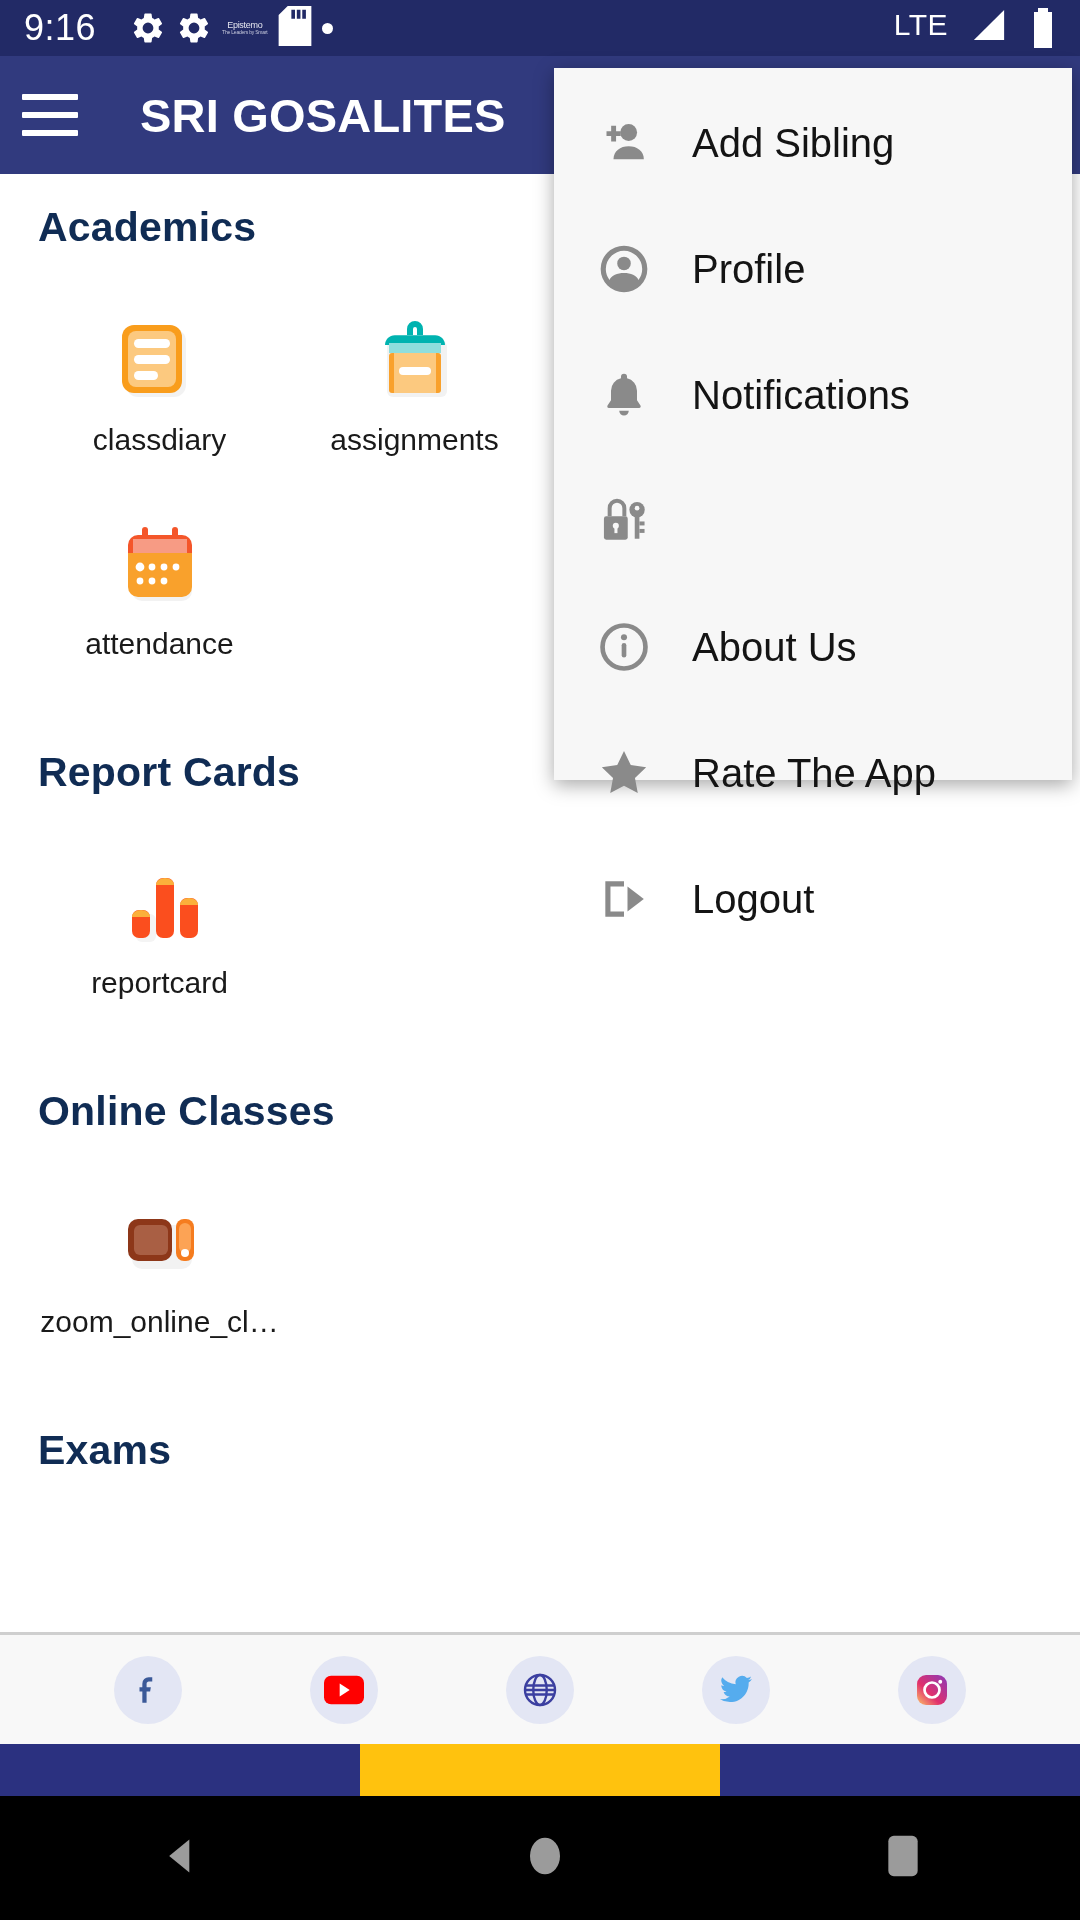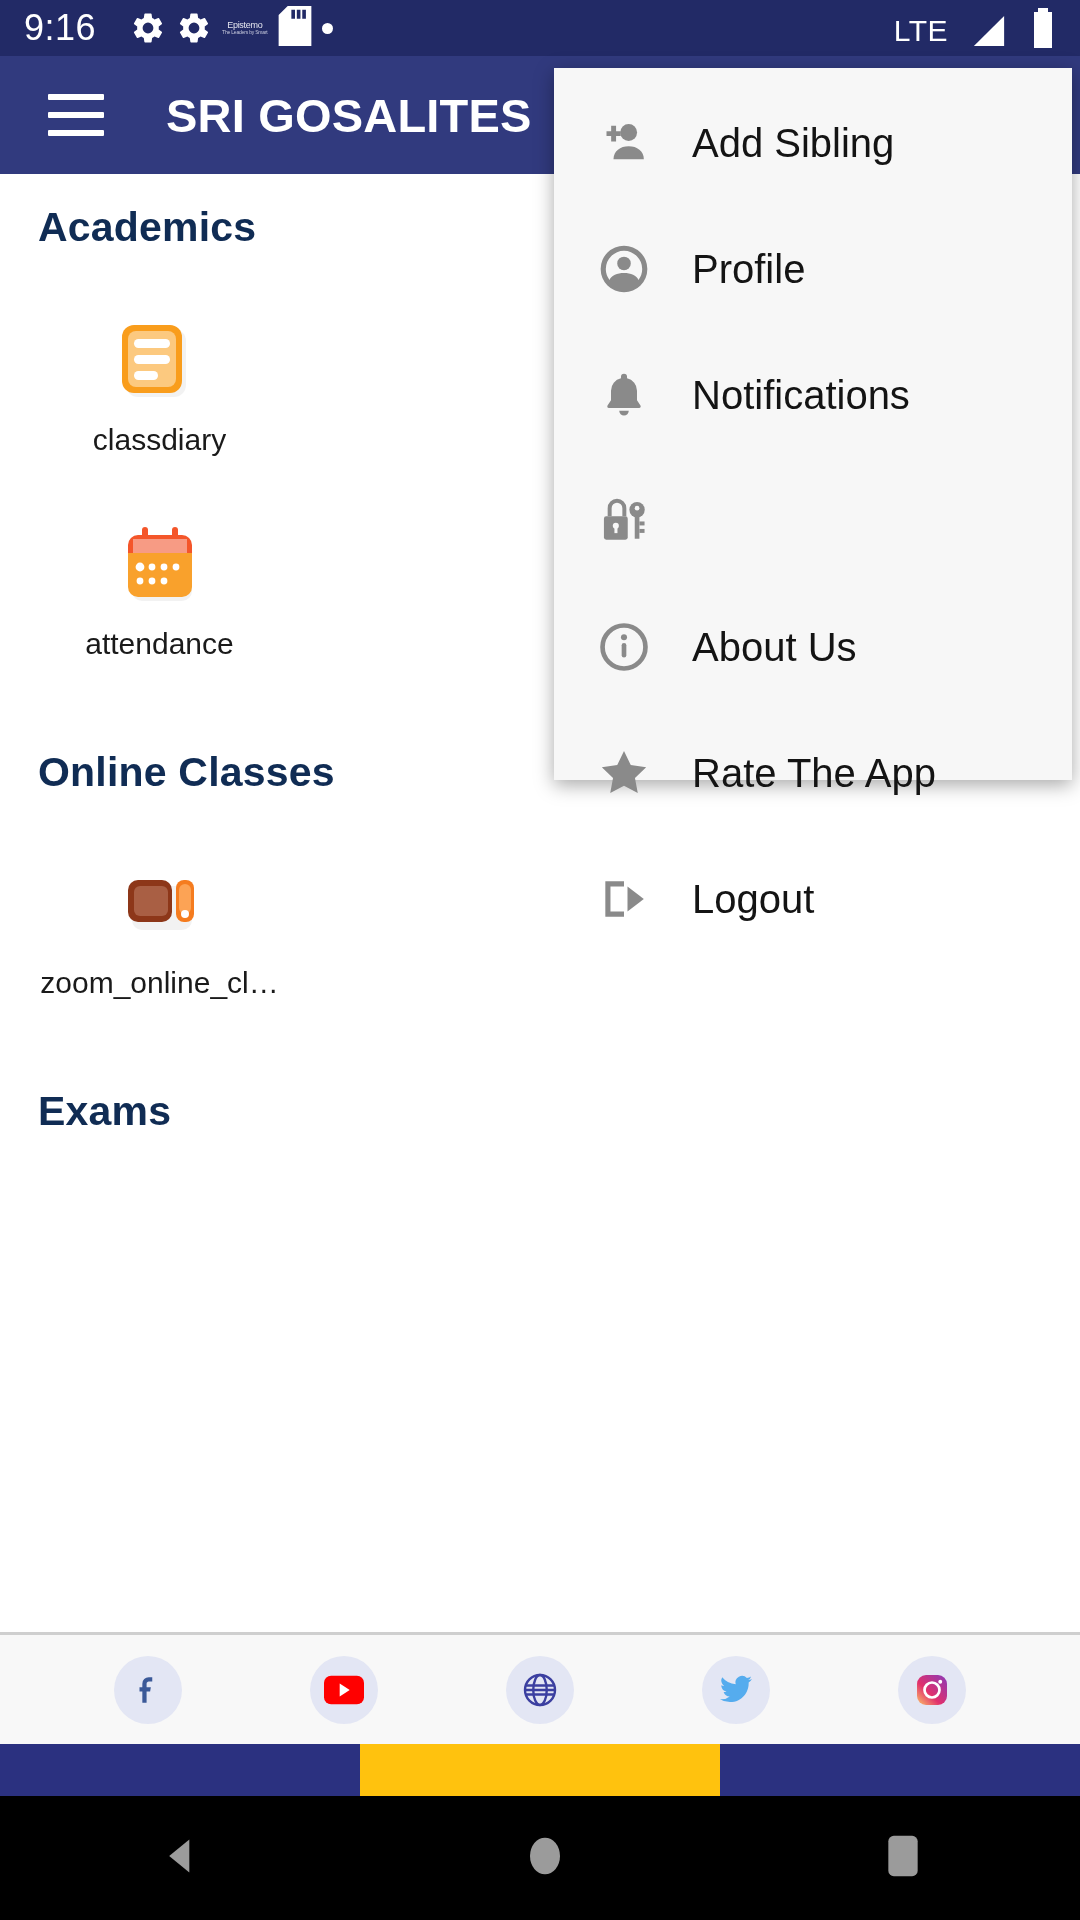--- a/index.html
+++ b/index.html
@@ -12,34 +12,34 @@
   #screen { position: relative; width: 1080px; height: 1920px; background: #fff; }
 
   
   .statusbar {
     position: absolute; top: 0; left: 0; width: 1080px; height: 56px;
     background: #222a66; color: #fff;
     display: flex; align-items: center; padding: 0 24px;
   }
   .clock { font-size: 36px; letter-spacing: 0.5px; font-weight: 400; }
   .sb-icons { display: flex; align-items: center; gap: 10px; margin-left: 34px; }
-  .sb-right { margin-left: auto; display: flex; align-items: flex-end; gap: 22px; }
+  .sb-right { margin-left: auto; display: flex; align-items: flex-start; gap: 22px; }
   .lte { font-size: 30px; letter-spacing: 0.5px; }
   .gear svg, .sb-right svg { display: block; }
   .epistemo { text-align: center; line-height: 1; }
   .epistemo .dot { width: 10px; height: 10px; border-radius: 50%; background: #fff; margin: 0 auto 2px; }
   .epistemo .t1 { font-size: 9px; color: #e4e5ef; letter-spacing: -0.3px; }
   .epistemo .t2 { font-size: 5px; color: #c7c9dd; letter-spacing: -0.2px; }
   .smalldot { width: 11px; height: 11px; background: #fff; border-radius: 50%; }
 
   
   .appbar {
     position: absolute; top: 56px; left: 0; width: 1080px; height: 118px;
     background: #313a7e;
-    display: flex; align-items: center; padding-left: 48px;
+    display: flex; align-items: center; padding-left: 22px;
   }
   .hamburger { width: 56px; display: flex; flex-direction: column; gap: 12px; cursor: pointer; }
   .hamburger span { display: block; height: 6px; background: #fff; border-radius: 1px; }
   .apptitle {
     color: #fff; font-size: 47px; font-weight: 700; margin-left: 62px;
     white-space: nowrap; letter-spacing: 0.2px;
   }
 
   
   .content { position: absolute; top: 174px; left: 0; width: 1080px; height: 1458px; background: #fff; overflow: hidden; }
@@ -156,20 +156,34 @@
               <rect x="5" y="8" width="30" height="34" rx="6" fill="#f99d1c"></rect>
               <rect x="8" y="11" width="24" height="28" rx="4" fill="#fcc97f"></rect>
               <rect x="11" y="15" width="18" height="4.5" rx="2.2" fill="#fff"></rect>
               <rect x="11" y="23" width="18" height="4.5" rx="2.2" fill="#fff"></rect>
               <rect x="11" y="31" width="12" height="4.5" rx="2.2" fill="#fff"></rect>
             </svg>
           </div>
           <div class="lbl">classdiary</div>
         </div>
 
+        <div class="tile">
+          <div class="ico">
+            <svg width="96" height="96" viewBox="0 0 48 48">
+              <rect x="10" y="16" width="30" height="28" rx="3" fill="#d9d9d9" opacity=".35"></rect>
+              <path d="M20 10a4 4 0 018 0v3h-3v-3a1 1 0 00-2 0v3h-3v-3z" fill="#00b3b0"></path>
+              <path d="M9 18c0-2.7 2.2-4.9 4.9-4.9h20.2c2.7 0 4.9 2.2 4.9 4.9H9z" fill="#00b3b0"></path>
+              <rect x="11" y="17" width="26" height="5" fill="#8fdedd"></rect>
+              <rect x="11" y="22" width="26" height="20" rx="1.5" fill="#f9a12c"></rect>
+              <rect x="13.5" y="22" width="21" height="20" fill="#fcc97f"></rect>
+              <rect x="16" y="29" width="16" height="4" rx="2" fill="#fff"></rect>
+            </svg>
+          </div>
+          <div class="lbl">assignments</div>
+        </div>
       </div>
 
       <div class="grid" style="margin-top:56px">
         <div class="tile">
           <div class="ico">
             <svg width="96" height="96" viewBox="0 0 48 48">
               <rect x="10" y="14" width="30" height="30" rx="5" fill="#d9d9d9" opacity=".35"></rect>
               <rect x="15" y="7" width="3" height="6" rx="1.5" fill="#f4562a"></rect>
               <rect x="30" y="7" width="3" height="6" rx="1.5" fill="#f4562a"></rect>
               <path d="M8 16a5 5 0 015-5h22a5 5 0 015 5v4H8v-4z" fill="#f4562a"></path>
@@ -182,20 +196,39 @@
               <circle cx="14" cy="34" r="1.7" fill="#fff"></circle>
               <circle cx="20" cy="34" r="1.7" fill="#fff"></circle>
               <circle cx="26" cy="34" r="1.7" fill="#fff"></circle>
             </svg>
           </div>
           <div class="lbl">attendance</div>
         </div>
       </div>
     </div>
 
+    <div style="margin-top:88px">
+      <div class="section-title">Report Cards</div>
+      <div class="grid" style="margin-top:56px">
+        <div class="tile">
+          <div class="ico">
+            <svg width="96" height="96" viewBox="0 0 48 48">
+              <rect x="12" y="31" width="10" height="14" rx="3" fill="#d9d9d9" opacity=".3"></rect>
+              <rect x="10" y="29" width="9" height="14" rx="3.5" fill="#fb4e1e"></rect>
+              <path d="M10 32.5c0-1.9 2-3.5 4.5-3.5S19 30.6 19 32.5H10z" fill="#fbb03b"></path>
+              <rect x="22" y="13" width="9" height="30" rx="3.5" fill="#fb4e1e"></rect>
+              <path d="M22 16.5c0-1.9 2-3.5 4.5-3.5S31 14.6 31 16.5H22z" fill="#fbb03b"></path>
+              <rect x="34" y="23" width="9" height="20" rx="3.5" fill="#fb4e1e"></rect>
+              <path d="M34 26.5c0-1.9 2-3.5 4.5-3.5S43 24.6 43 26.5H34z" fill="#fbb03b"></path>
+            </svg>
+          </div>
+          <div class="lbl">reportcard</div>
+        </div>
+      </div>
+    </div>
 
     <div style="margin-top:88px">
       <div class="section-title">Online Classes</div>
       <div class="grid" style="margin-top:56px">
         <div class="tile">
           <div class="ico">
             <svg width="96" height="96" viewBox="0 0 48 48">
               <rect x="10" y="17" width="30" height="22" rx="5" fill="#d9d9d9" opacity=".35"></rect>
               <rect x="8" y="14" width="22" height="21" rx="5" fill="#8d3719"></rect>
               <rect x="11" y="17" width="17" height="15" rx="3" fill="#a95f44"></rect>

